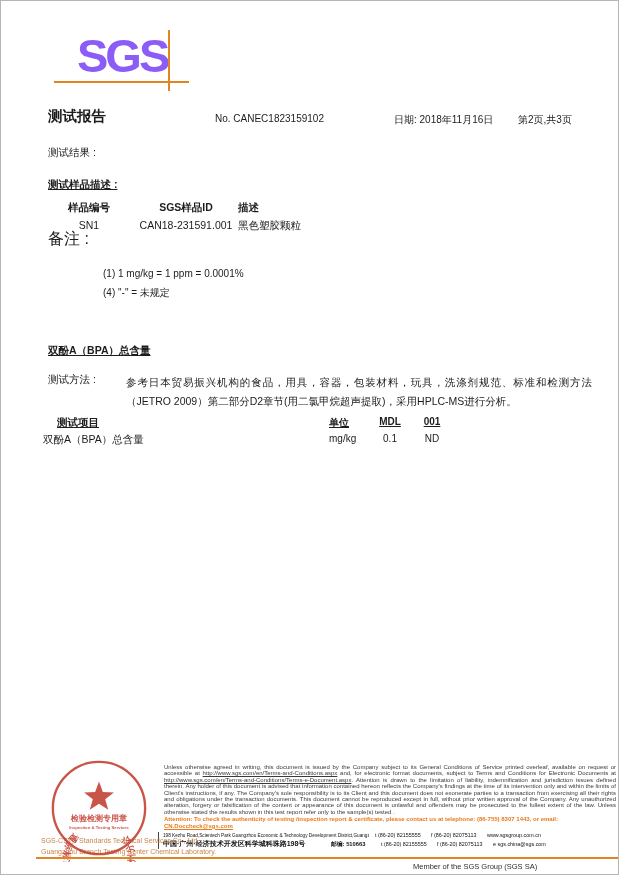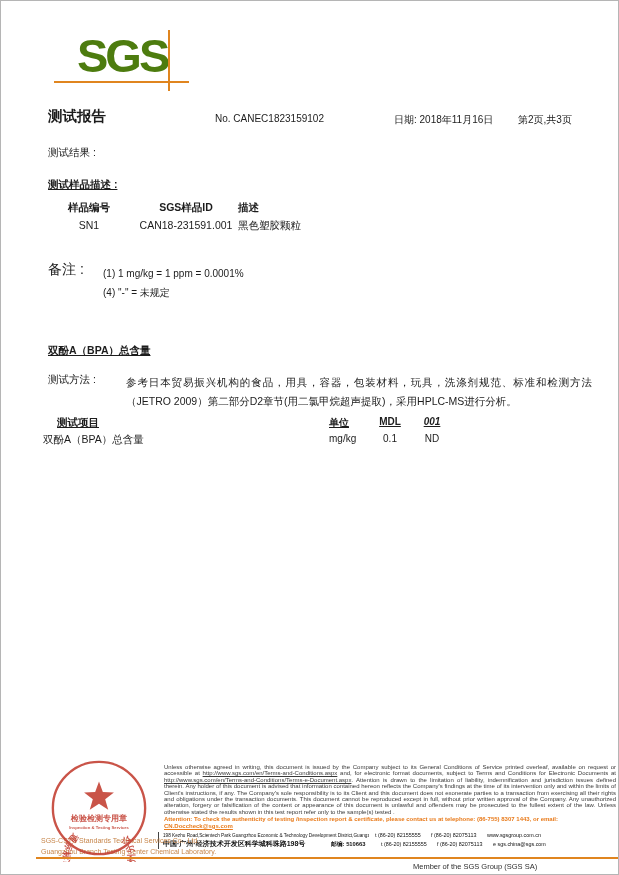--- a/index.html
+++ b/index.html
@@ -7,21 +7,21 @@
   body { font-family: "Liberation Sans", sans-serif; color: #1c1c1c; }
   #page {
     position: relative; width: 619px; height: 875px; background: #fff;
     border: 1px solid #b5b5b5; overflow: hidden;
   }
   .abs { position: absolute; }
 
   
   .logo-text {
     left: 76px; top: 31px; font-size: 47px; line-height: 1; font-weight: bold;
-    color: #4d7c0f; letter-spacing: -3px; font-family: "Liberation Sans", sans-serif;
+    color: #8b5cf6; letter-spacing: -3px; font-family: "Liberation Sans", sans-serif;
   }
   .logo-vline { left: 167px; top: 29px; width: 2px; height: 61px; background: #e0851f; }
   .logo-hline { left: 53px; top: 80px; width: 135px; height: 2px; background: #e0851f; }
 
   .doc-title { left: 47px; top: 106px; font-size: 14.5px; font-weight: bold; }
   .report-no { left: 214px; top: 112px; font-size: 10px; }
   .report-date { left: 377px; top: 112px; font-size: 10px; margin-left: 16px; }
   .page-info { left: 517px; top: 112px; font-size: 10px; }
 
   .results-label { left: 47px; top: 145px; font-size: 10.5px; text-align: right; }
@@ -29,37 +29,37 @@
   
   .sample-title { left: 47px; top: 177px; font-size: 10.5px; font-weight: bold; text-decoration: underline; }
   .st-h { font-weight: bold; }
   .st-c1 { left: 45px; width: 86px; text-align: center; font-size: 10.5px; }
   .st-c2 { left: 131px; width: 108px; text-align: center; font-size: 10.5px; }
   .st-c3 { left: 237px; font-size: 10.5px; }
   .st-row1 { top: 200px; }
   .st-row2 { top: 218px; }
 
   
-  .remarks-label { left: 47px; top: 260px; font-size: 14px; text-align: right; }
+  .remarks-label { left: 47px; top: 228px; font-size: 16px; text-align: right; }
   .remarks-list { left: 102px; top: 263px; font-size: 10px; line-height: 19px; }
 
   
   .bpa-title { left: 47px; top: 343px; font-size: 10.5px; font-weight: bold; text-decoration: underline; }
   .method-label { left: 47px; top: 372px; font-size: 10.5px; }
   .method-text { left: 125px; top: 372px; width: 466px; font-size: 10.5px; line-height: 19px; text-align: justify; }
 
   
   .rt-head { top: 415px; font-weight: bold; text-decoration: underline; }
   .rt-row  { top: 432px; }
   .rt-item-h { left: 56px; font-size: 10.5px; }
   .rt-item { left: 42px; font-size: 10.5px; }
   .rt-unit { left: 328px; width: 40px; text-align: left; font-size: 10px; }
   .rt-mdl  { left: 369px; width: 40px; text-align: center; font-size: 10px; }
   .rt-smp  { left: 413px; width: 36px; text-align: center; font-size: 10px; }
-  .italic { font-style: italic; }
+  .italic { }
 
   
   .footer-right { left: 163px; top: 763px; width: 452px; z-index: 1; }
   .disclaimer { font-size: 6px; line-height: 6.4px; text-align: justify; color: #3a3a3a; }
   .disclaimer .lnk { text-decoration: underline; color: #3a3a3a; }
   .attention { font-size: 6px; line-height: 6.4px; color: #e87a1a; font-weight: bold; margin-top: 1px; }
   .attention .lnk { color: #e87a1a; text-decoration: underline; }
 
   .addr-block { margin-top: 2.5px; margin-left: -6px; padding-left: 4px; border-left: 1px solid #444; }
   .addr-row { display: flex; gap: 6px; align-items: baseline; white-space: nowrap; color: #111; }

